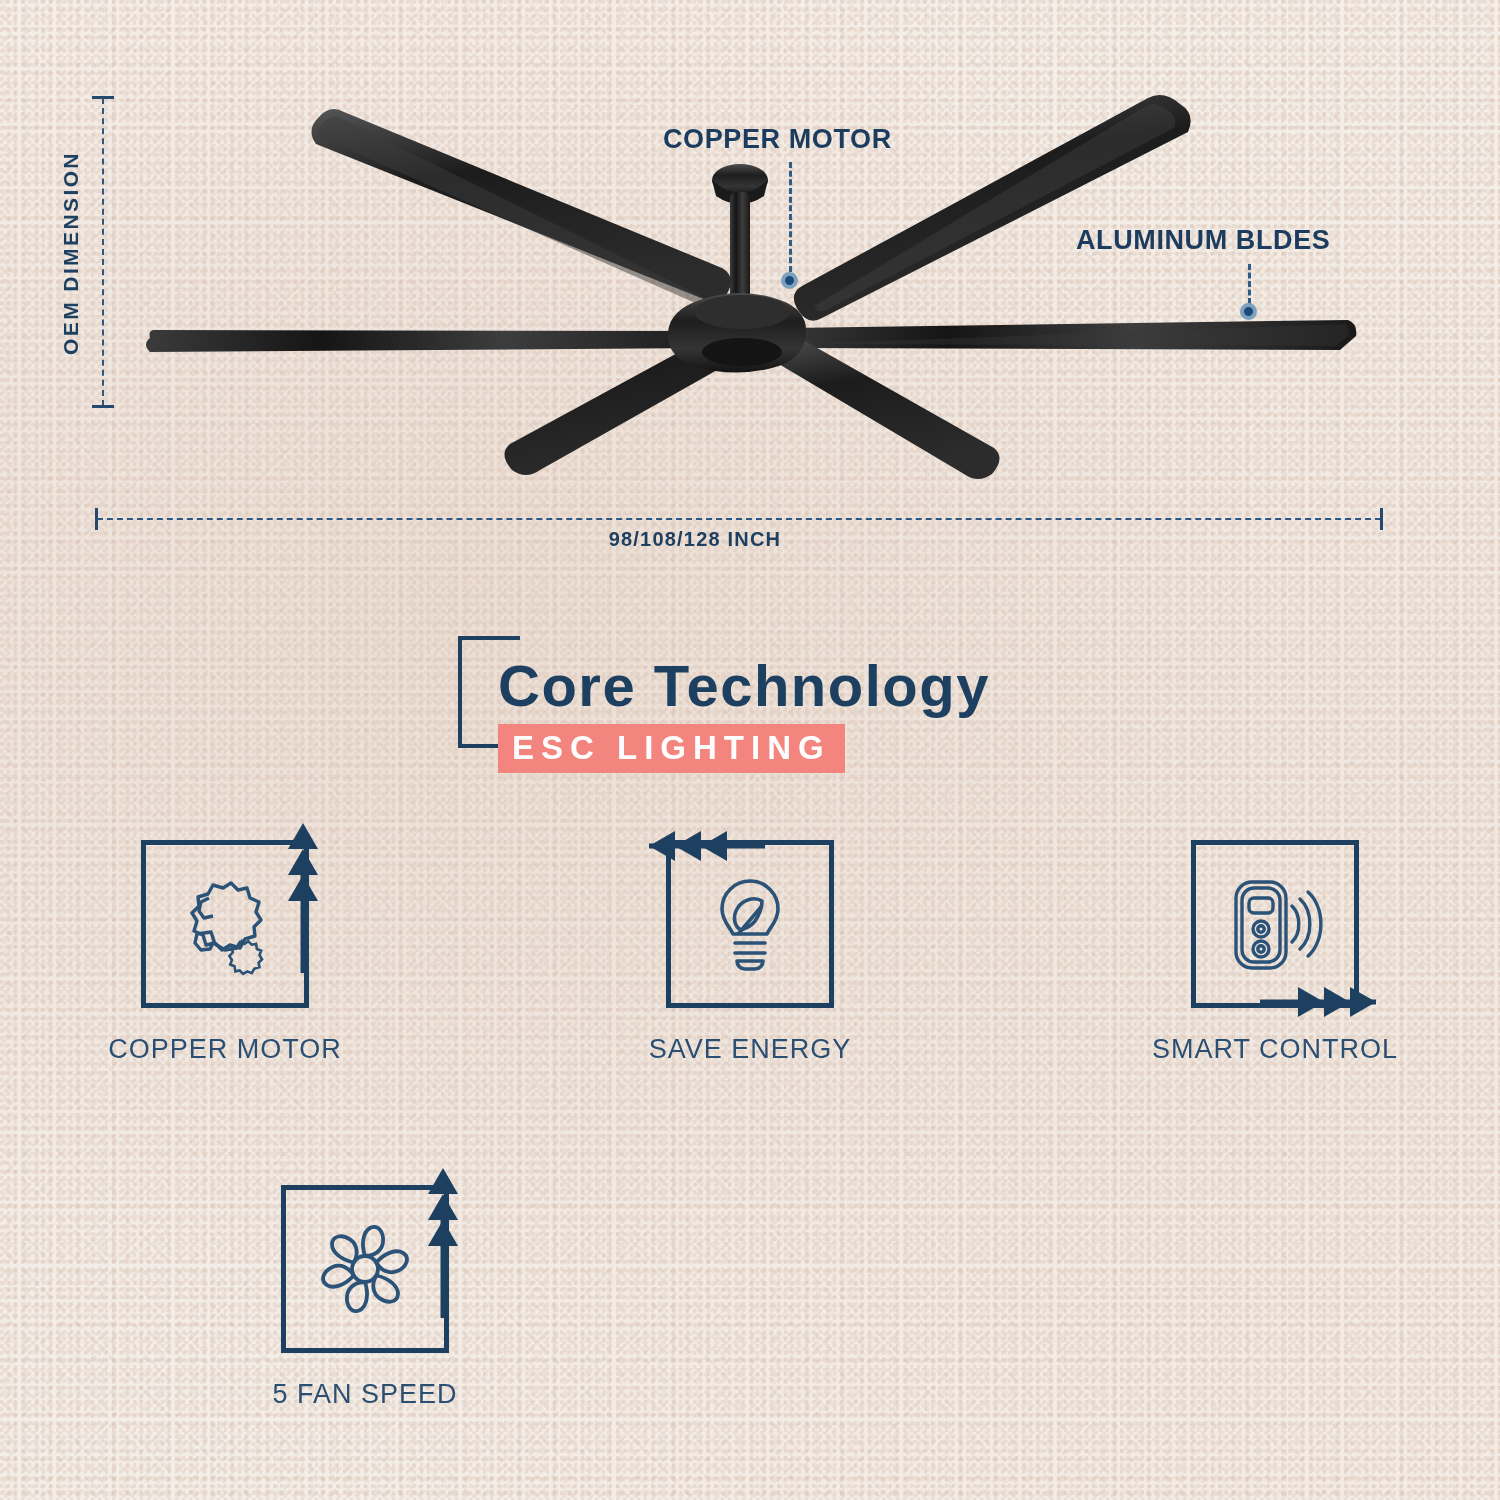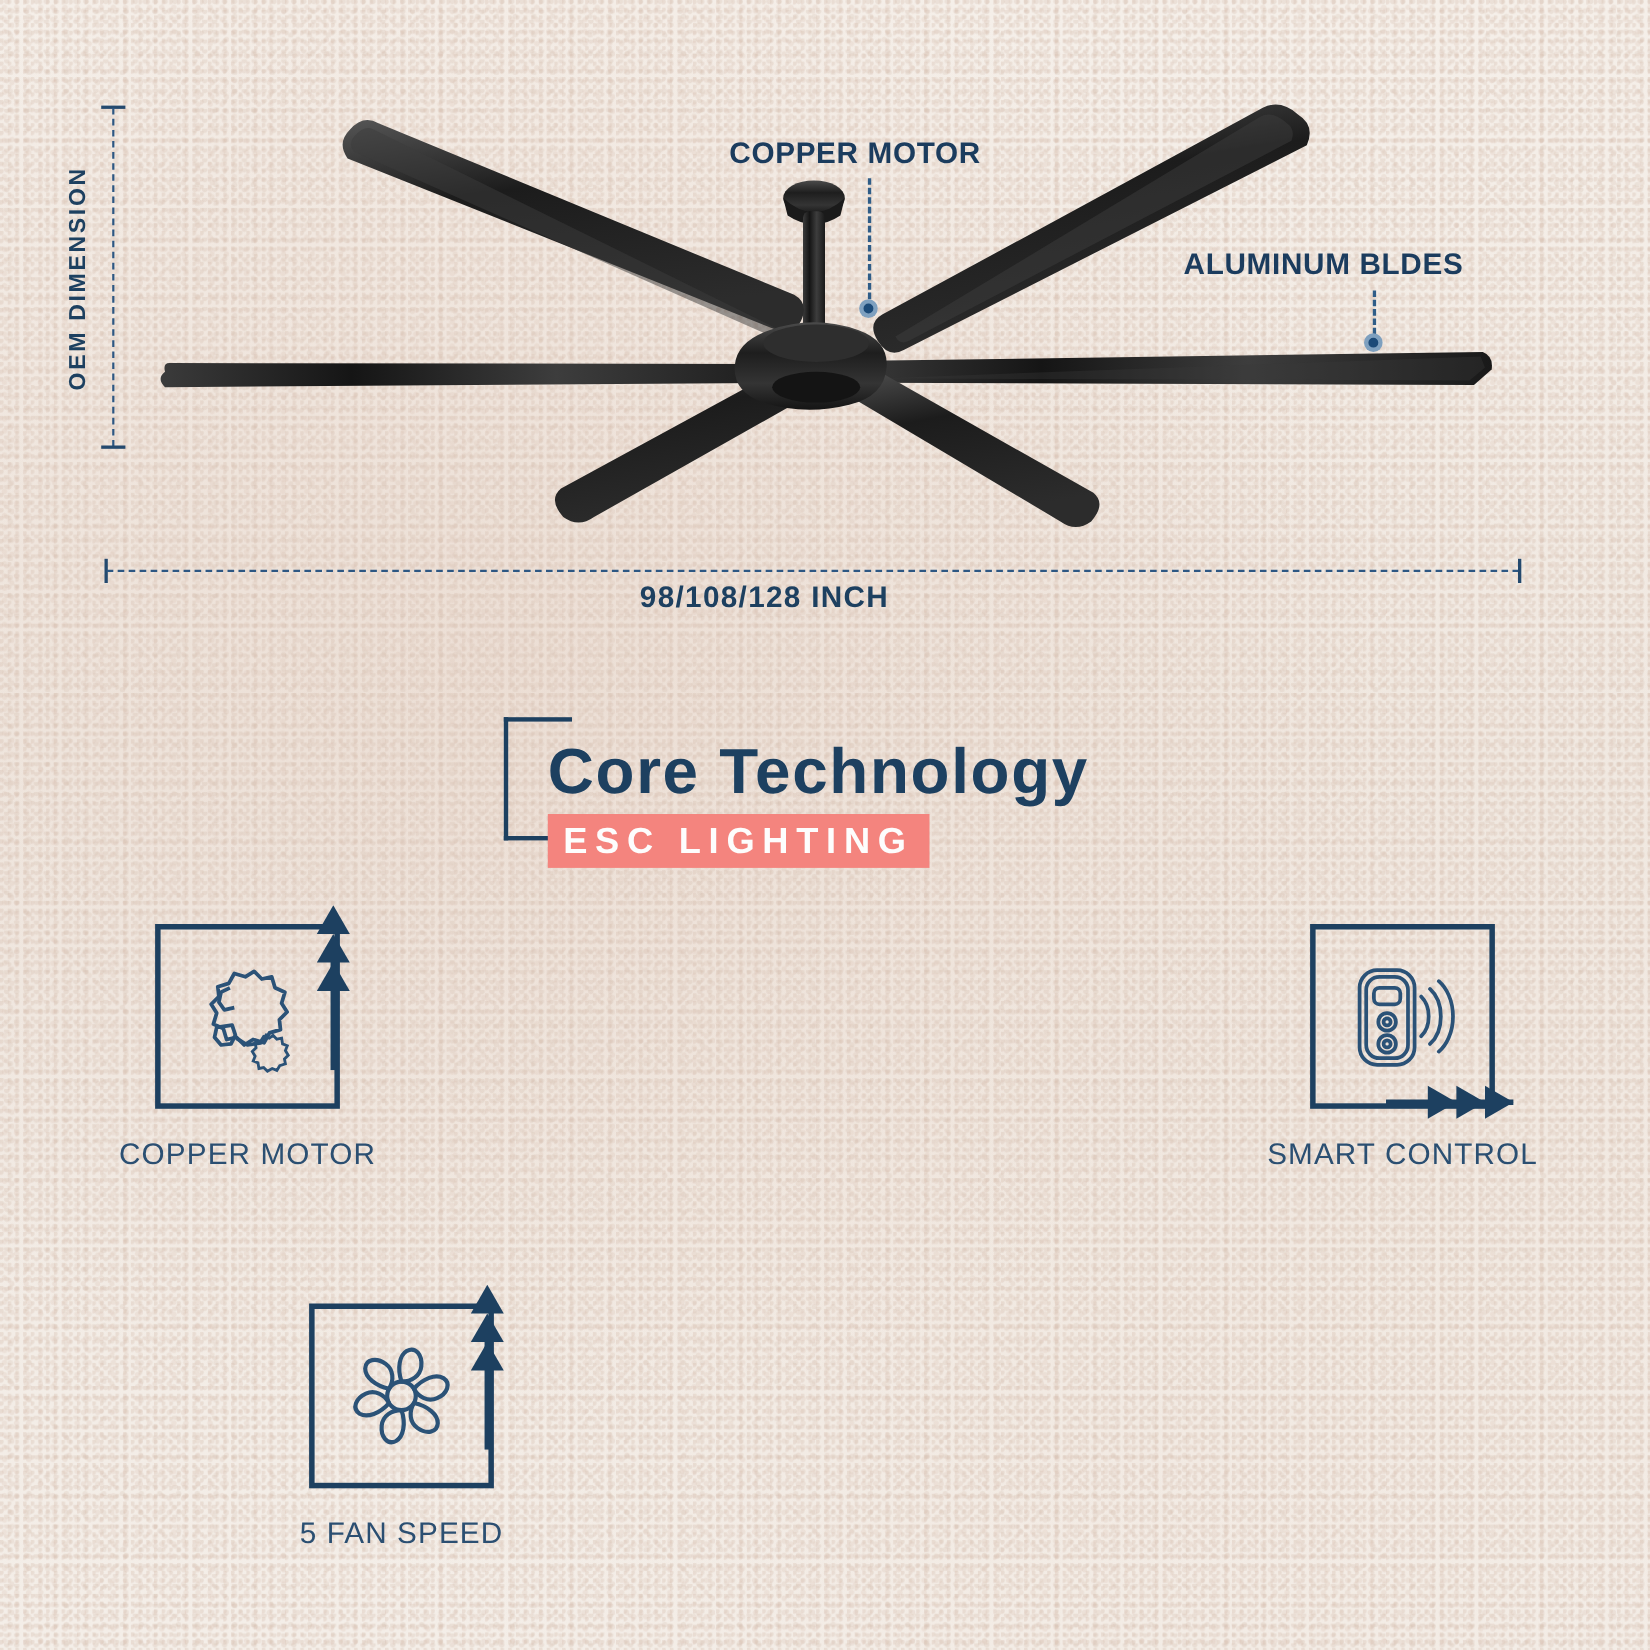--- a/index.html
+++ b/index.html
@@ -50,42 +50,42 @@
   .hdim { position:absolute; left:95px; top:508px; width:1288px; height:22px; }
   .hdim .cap { position:absolute; top:0; width:3px; height:22px; background:#24496e; }
   .hdim .cap.l { left:0; }
   .hdim .cap.r { right:0; }
   .hdim .ln {
     position:absolute; left:2px; right:2px; top:10px; height:0;
     border-top:2px dashed #2d5783;
   }
   .hdim-label {
     position:absolute; left:0; top:528px; width:1390px;
-    text-align:center; font-size:27px; font-weight:700;
+    text-align:center; font-size:20px; font-weight:700;
     letter-spacing:1.2px; color:#1d4060;
   }
 
   .callout { position:absolute; }
   .callout .txt {
     position:absolute; white-space:nowrap;
     font-size:27px; font-weight:800; letter-spacing:.6px; color:#1b3c5e;
   }
   .callout .stem {
     position:absolute; width:0; border-left:3px dashed #2f5d88;
   }
   .callout .dot {
     position:absolute; width:17px; height:17px; border-radius:50%;
     background:#1b4a78; border:4px solid rgba(160,190,215,.75);
     margin-left:-8px;
   }
 
   .fan { position:absolute; left:0; top:0; width:1500px; height:560px; }
 
   
-  .headsec { position:absolute; left:0; top:640px; width:1308px; height:160px; }
+  .headsec { position:absolute; left:0; top:624px; width:1308px; height:160px; }
   .bracket {
     position:absolute; left:458px; top:12px; width:62px; height:112px;
     border:4px solid #1d4060; border-right:none;
   }
   .coretitle {
     position:absolute; left:498px; top:28px; width:600px;
     font-size:58px; font-weight:700; letter-spacing:1.5px;
     color:#1d4060; white-space:nowrap;
   }
   .escband {
@@ -237,20 +237,40 @@
               <path d="M42 72 l10 6 12 -2 6 -8"></path>
             </g>
             <g fill="none" stroke="#2b5277" stroke-width="3">
               <path d="M80 80 l4 -3 4 4 5 -1 1 6 5 2 -2 5 3 5 -4 4 1 5 -6 2 -3 5 -5 -2 -5 3 -4 -4 -5 1 -1 -6 -5 -2 2 -5 -3 -5 4 -4 -1 -5 6 -2 3 -5z" transform="translate(-9,-9) scale(0.86) translate(14,14)"></path>
             </g>
           </svg>
         </div>
         <div class="flabel">COPPER MOTOR</div>
       </div>
 
+      <div class="fcell">
+        <div class="fbox">
+          <svg class="arrows" style="left:-22px; top:-16px;" width="150" height="34" viewBox="0 0 150 34">
+            <line x1="0" y1="17" x2="116" y2="17" stroke="#1d4060" stroke-width="5"></line>
+            <polygon points="0,17 26,2 26,32" fill="#1d4060"></polygon>
+            <polygon points="26,17 52,2 52,32" fill="#1d4060"></polygon>
+            <polygon points="52,17 78,2 78,32" fill="#1d4060"></polygon>
+          </svg>
+          <svg class="glyph" width="102" height="102" viewBox="0 0 102 102">
+            <g fill="none" stroke="#2b5277" stroke-width="3.6" stroke-linejoin="round" stroke-linecap="round">
+              <path d="M51 8 a28 28 0 0 1 28 28 c0 12 -8 18 -11 25 l-34 0 c-3 -7 -11 -13 -11 -25 a28 28 0 0 1 28 -28z"></path>
+              <path d="M36 70 h30 M36 80 h30"></path>
+              <path d="M38 88 h26 a8 8 0 0 1 -8 8 h-10 a8 8 0 0 1 -8 -8z"></path>
+              <path d="M63 28 c-8 -5 -20 -1 -25 8 c-5 9 -2 18 4 21 c7 -2 14 -7 17 -14 c3 -6 4 -11 4 -15z"></path>
+              <path d="M40 60 l22 -26"></path>
+            </g>
+          </svg>
+        </div>
+        <div class="flabel">SAVE ENERGY</div>
+      </div>
 
 
       <div class="fcell">
         <div class="fbox">
           <svg class="arrows" style="right:-22px; bottom:-16px;" width="150" height="34" viewBox="0 0 150 34">
             <line x1="150" y1="17" x2="34" y2="17" stroke="#1d4060" stroke-width="5"></line>
             <polygon points="150,17 124,2 124,32" fill="#1d4060"></polygon>
             <polygon points="124,17 98,2 98,32" fill="#1d4060"></polygon>
             <polygon points="98,17 72,2 72,32" fill="#1d4060"></polygon>
           </svg>

